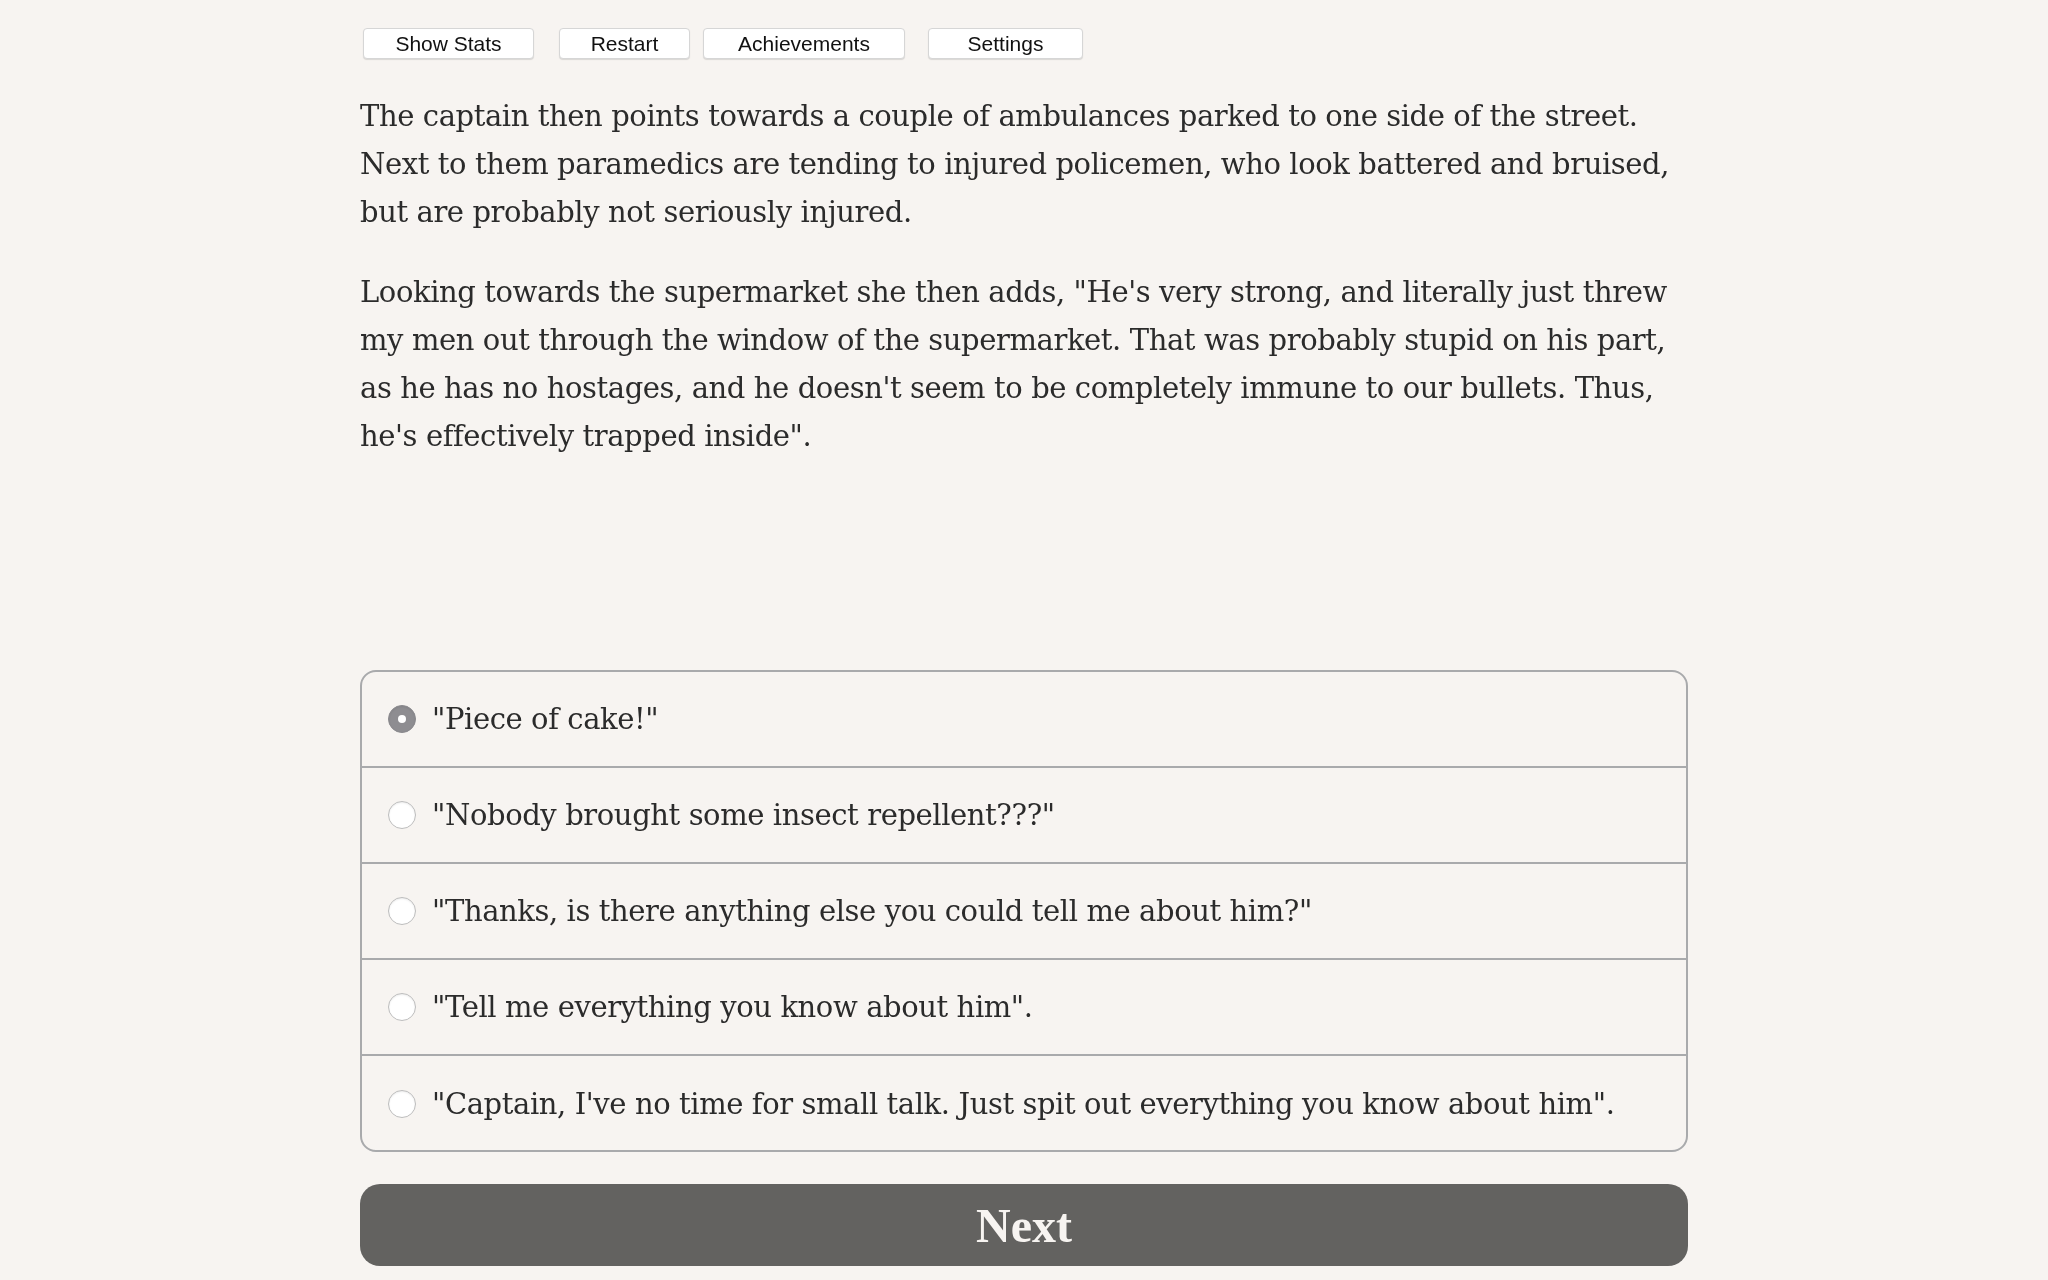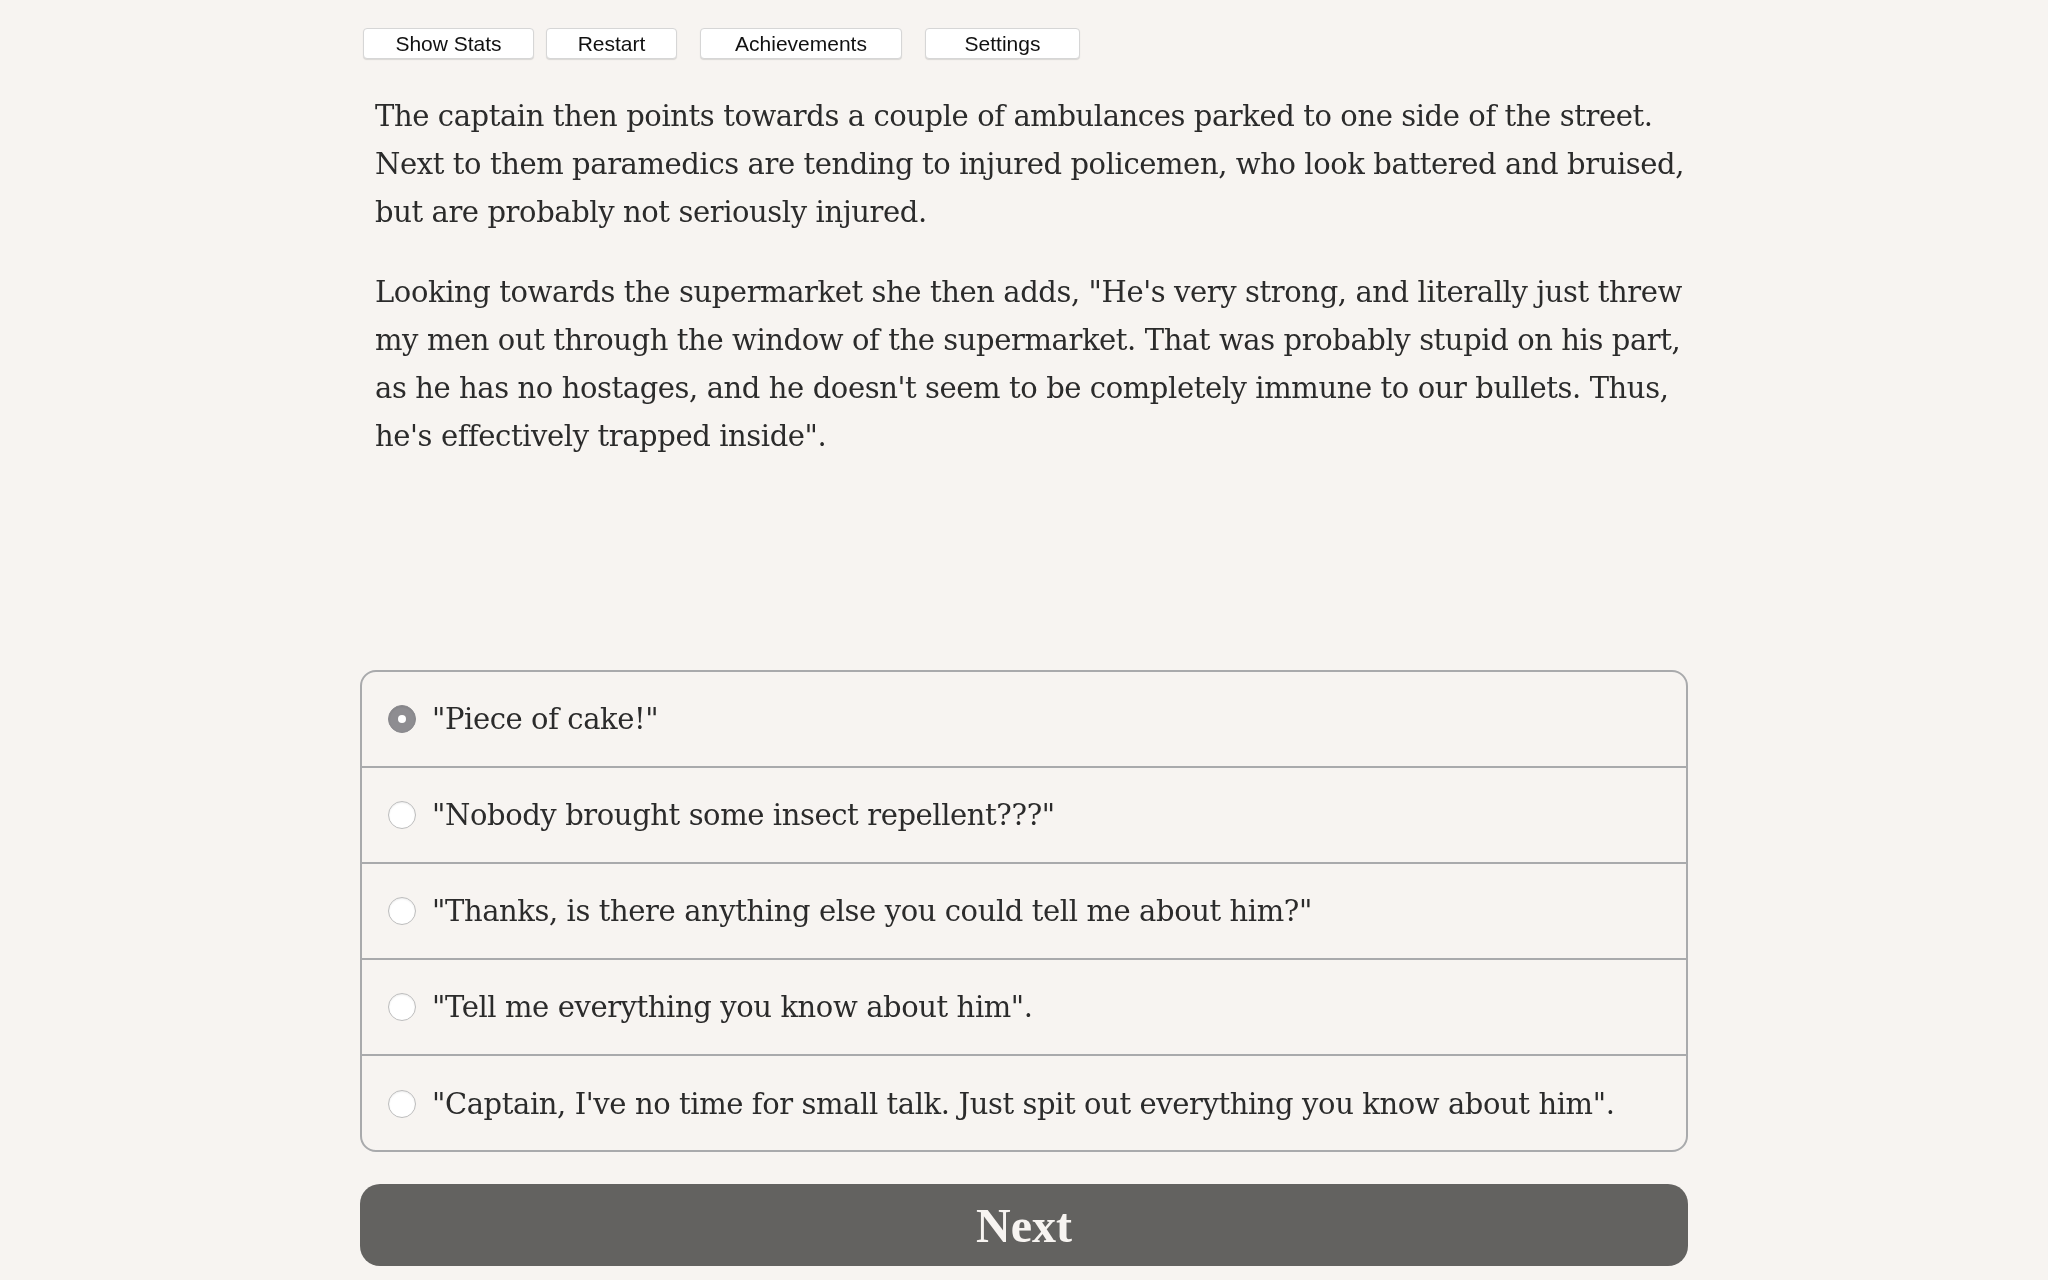--- a/index.html
+++ b/index.html
@@ -17,21 +17,21 @@
   }
   .tbtn {
     height:31px; box-sizing:border-box;
     background:#ffffff; border:1px solid #d6d6d6; border-radius:4px;
     box-shadow:0 1px 1px rgba(0,0,0,0.12);
     font-family:"Liberation Sans", sans-serif; font-size:21px; color:#111;
     display:flex; align-items:center; justify-content:center;
     padding:0; cursor:pointer;
   }
   .story {
-    position:absolute; top:92px; left:15px; width:1330px;
+    position:absolute; top:92px; left:0; width:1330px;
     font-family:"DejaVu Serif", serif; font-size:29px; line-height:48px;
     color:#2b2b2b;
   }
   .story p { margin:0 0 32px 0; letter-spacing:-0.4px; }
   .choices {
     position:absolute; top:670px; left:0; width:1328px; height:482px; box-sizing:border-box;
     border:2px solid #a9aaac; border-radius:16px; overflow:hidden;
   }
   .choice {
     height:96px; box-sizing:border-box; display:flex; align-items:center;
@@ -57,22 +57,22 @@
     display:flex; align-items:center; justify-content:center; cursor:pointer;
   }
 </style>
 </head>
 <body>
 
 <div class="container">
 
   <div class="toolbar">
     <button class="tbtn" style="width:171px;">Show Stats</button>
-    <button class="tbtn" style="width:131px; margin-left:12px;">Restart</button>
-    <button class="tbtn" style="width:202px; margin-left:23px;">Achievements</button>
+    <button class="tbtn" style="width:131px; margin-left:25px;">Restart</button>
+    <button class="tbtn" style="width:202px; margin-left:13px;">Achievements</button>
     <button class="tbtn" style="width:155px; margin-left:23px;">Settings</button>
   </div>
 
   <div class="story">
     <p>The captain then points towards a couple of ambulances parked to one side of the street. Next to them paramedics are tending to injured policemen, who look battered and bruised, but are probably not seriously injured.</p>
     <p>Looking towards the supermarket she then adds, "He's very strong, and literally just threw my men out through the window of the supermarket. That was probably stupid on his part, as he has no hostages, and he doesn't seem to be completely immune to our bullets. Thus, he's effectively trapped inside".</p>
   </div>
 
   <div class="choices">
     <div class="choice">

